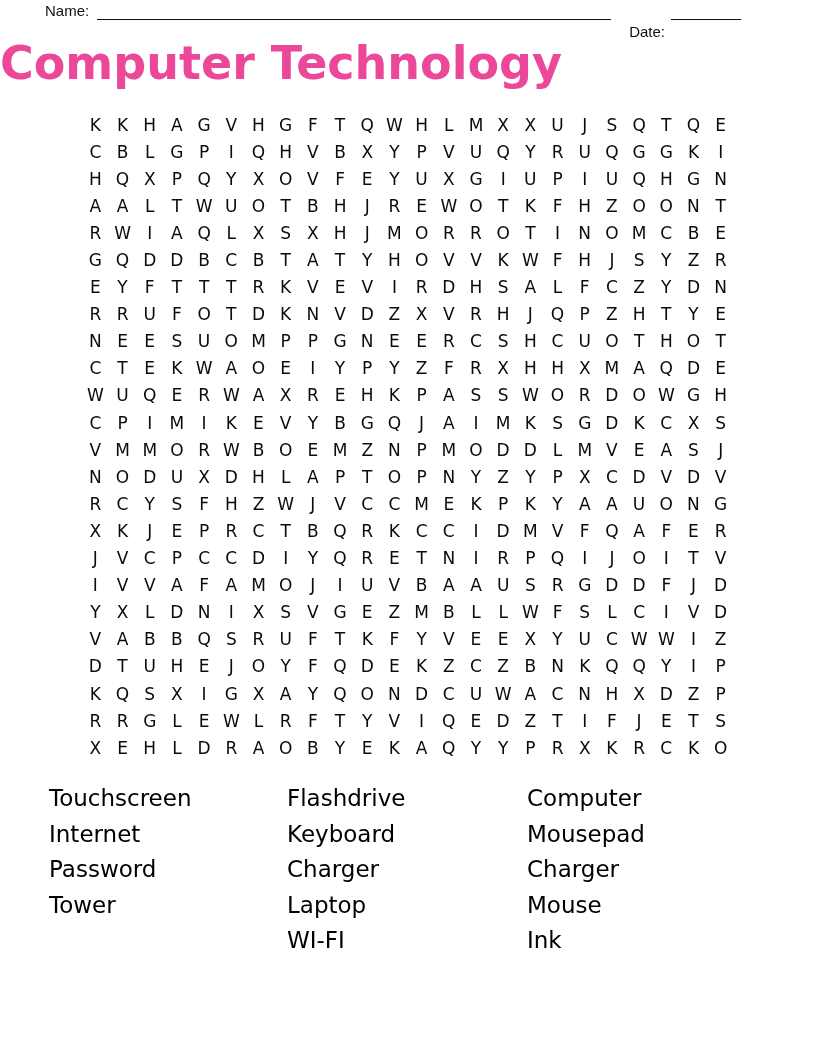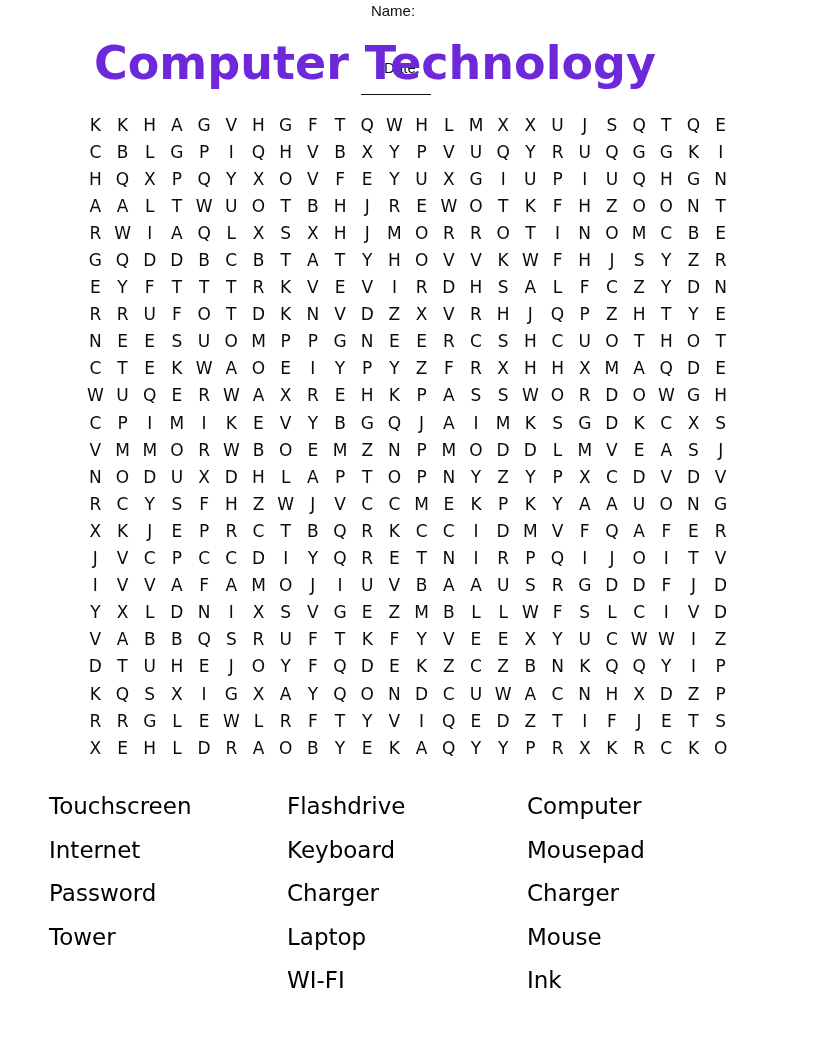--- a/index.html
+++ b/index.html
@@ -13,47 +13,45 @@
     overflow: hidden;
   }
 
   
   .header-row {
     position: absolute;
     top: 2px;
     left: 45px;
     right: 75px;
     display: flex;
-    align-items: center;
+    align-items: flex-start;
     font-family: "Liberation Sans", sans-serif;
     font-size: 15px;
     line-height: 18px;
     color: #111111;
-    flex-direction: column;
   }
   .write-line {
     border-bottom: 1.5px solid #111111;
     height: 18px;
   }
   .name-line { flex: 1 1 auto; margin-left: 8px; }
   .date-label { margin-left: 18px; margin-top: 21px; }
   .date-line { width: 70px; margin-left: 6px; }
 
   
   .title {
     position: absolute;
     top: 32px;
     left: 0;
     width: 750px;
-    text-align: center;
     font-size: 46px;
     line-height: 62px;
     font-weight: 600;
     letter-spacing: 0px;
-    color: #6d28d9;
+    color: #ec4899;
   }
 
   
   .grid {
     position: absolute;
     top: 111px;
     left: 50%;
     transform: translateX(-50%);
     display: grid;
     grid-template-columns: repeat(24, 27.2px);
@@ -76,21 +74,20 @@
     display: grid;
     grid-template-columns: 238px 240px auto;
   }
   .word-col { display: block; }
   .word {
     font-size: 23px;
     line-height: 35.6px;
     font-weight: 500;
     color: #000000;
     white-space: nowrap;
-    margin-top: 8px;
   }
 </style>
 </head>
 <body>
 
 <div class="header-row">
   <span>Name:</span>
   <div class="write-line name-line"></div>
   <span class="date-label">Date:</span>
   <div class="write-line date-line"></div>

